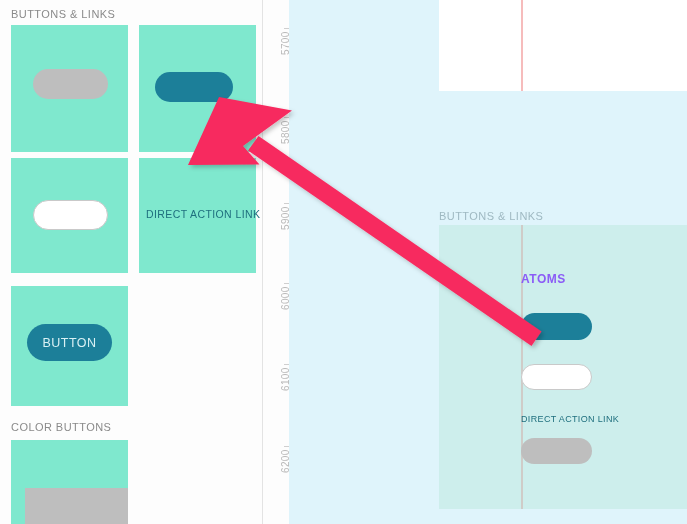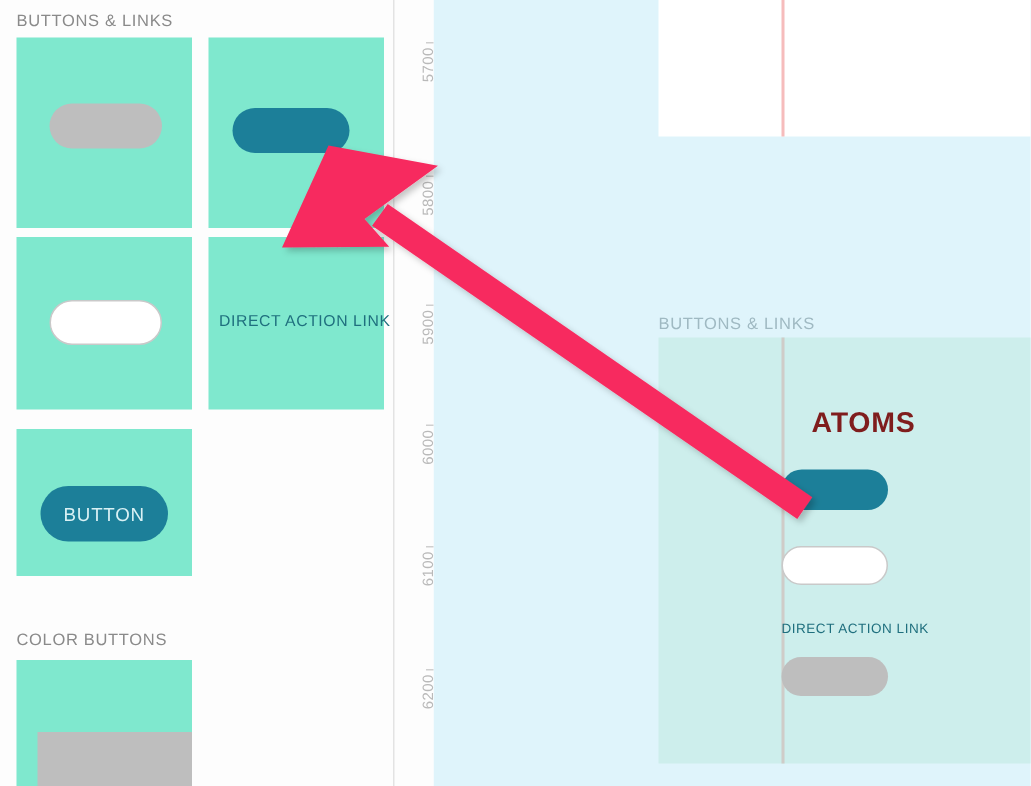--- a/index.html
+++ b/index.html
@@ -72,22 +72,22 @@
   .guide-v.faded{background:#cfc6c2;opacity:.85;}
   .board-teal{
     position:absolute;left:150px;top:225px;width:560px;height:284px;
     background:#cdeeec;
   }
   .canvas-label{
     position:absolute;font-size:11px;letter-spacing:.45px;color:#9fb9c2;
     white-space:nowrap;
   }
   .atoms-title{
-    position:absolute;font-size:19px;letter-spacing:.5px;
-    color:#7f1d1d;font-weight:600;white-space:nowrap;margin-left:20px;
+    position:absolute;font-size:12px;letter-spacing:.5px;
+    color:#8b5cf6;font-weight:600;white-space:nowrap;
   }
   .mini-link{
     position:absolute;color:#1f6f7e;font-size:9px;letter-spacing:.35px;white-space:nowrap;
   }
 
   
   .arrow-layer{position:absolute;inset:0;pointer-events:none;}
 </style>
 </head>
 <body>
@@ -151,21 +151,21 @@
     </div>
 
     <div class="lib-card" style="left:11px;top:158px;width:117px;height:115px;">
       <div class="pill pill-white" style="left:22px;top:42px;width:75px;height:30px;"></div>
     </div>
 
     <div class="lib-card" style="left:139px;top:158px;width:117px;height:115px;">
       <div class="link-text" style="left:7px;top:50px;">DIRECT ACTION LINK</div>
     </div>
 
-    <div class="lib-card" style="left:11px;top:286px;width:117px;height:98px;">
+    <div class="lib-card" style="left:11px;top:286px;width:117px;height:120px;">
       <div class="pill pill-teal" style="left:16px;top:38px;width:85px;height:37px;">
         <span class="pill-label">BUTTON</span>
       </div>
     </div>
 
     <div class="section-label" style="left:11px;top:421px;">COLOR BUTTONS</div>
 
     <div class="lib-card" style="left:11px;top:440px;width:117px;height:90px;">
       <div class="swatch-gray" style="left:14px;top:48px;width:103px;height:42px;"></div>
     </div>

